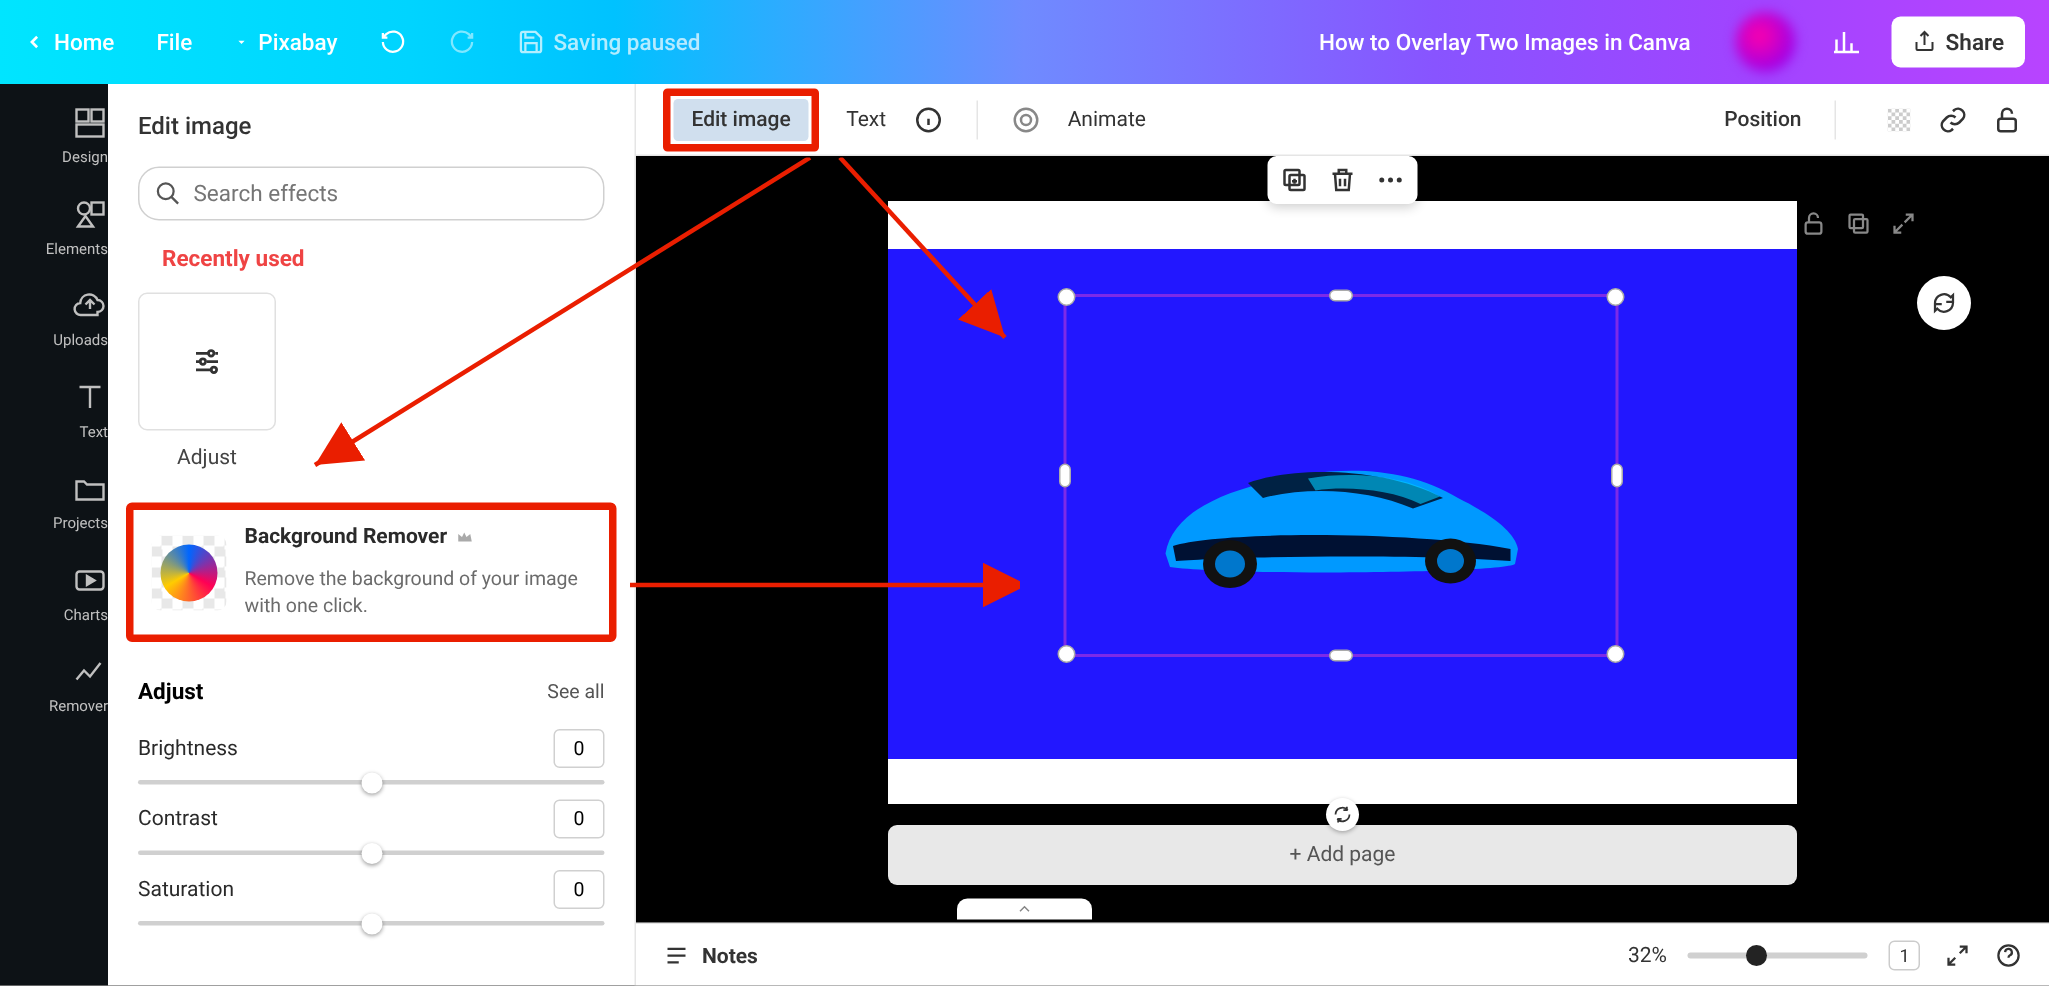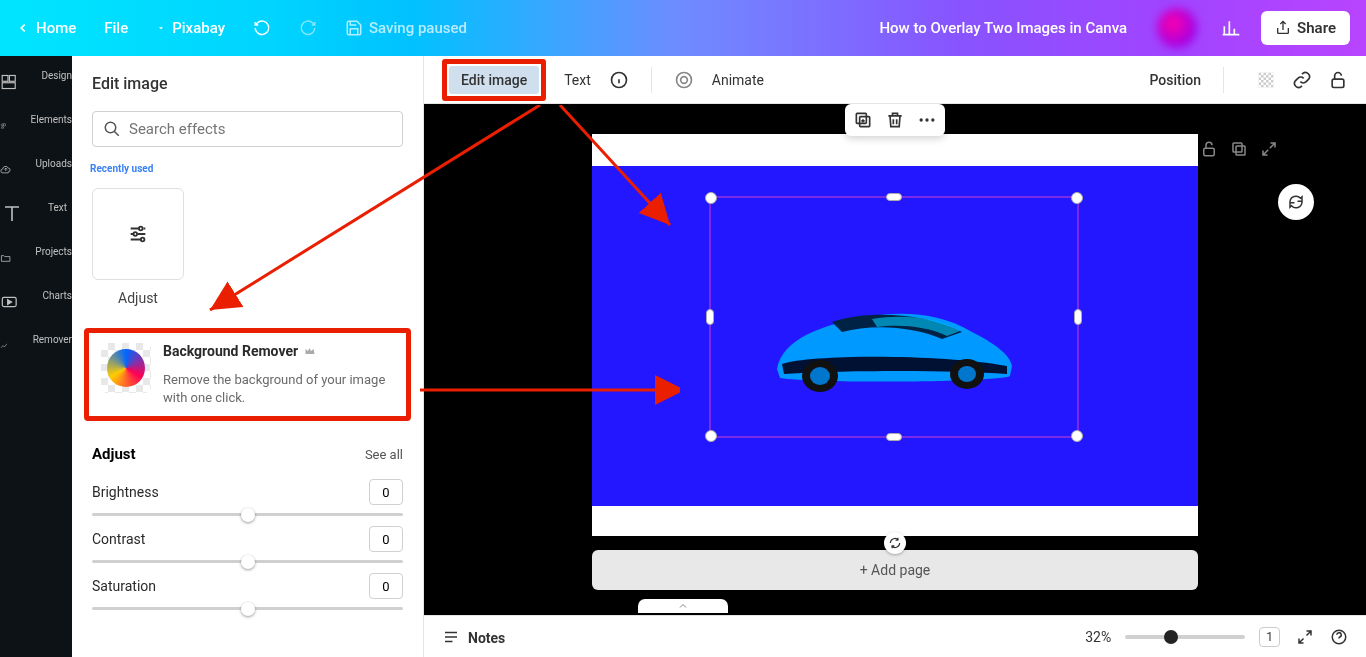--- a/index.html
+++ b/index.html
@@ -8,31 +8,31 @@
 .topbar .nav-left{display:flex;align-items:center;gap:28px}
 .topbar .nav-item{display:flex;align-items:center;gap:6px;cursor:pointer;font-weight:500}
 .topbar .spacer{flex:1}
 .topbar .title{font-weight:500}
 .topbar .top-icons{display:flex;align-items:center;gap:20px;margin-left:30px}
 .share-btn{background:#fff;border-radius:6px;padding:8px 14px;color:#333;font-weight:600;display:flex;align-items:center;gap:6px;cursor:pointer}
 .blob{width:40px;height:40px;border-radius:50%;background:radial-gradient(circle at 40% 40%,#ff00aa,#7700ff);filter:blur(4px);margin-right:4px}
 .chart-icon{width:20px;height:20px}
 .main{display:flex;height:calc(100% - 56px)}
 .rail{width:72px;background:#0d1216;display:flex;flex-direction:column;align-items:center;padding-top:14px;color:#c0c0c0;font-size:10px}
-.rail-item{display:flex;flex-direction:row;align-items:flex-start;gap:24px;margin-bottom:20px;cursor:pointer;width:100%}
+.rail-item{display:flex;flex-direction:column;align-items:flex-end;gap:6px;margin-bottom:20px;cursor:pointer;width:100%}
 .rail-item svg{width:24px;height:24px}
 .rail-pixabay{background:#02be6e;width:40px;height:40px;border-radius:6px;display:flex;align-items:center;justify-content:center;margin:0 auto 4px}
 .panel{width:352px;background:#fff;border-right:1px solid #e5e5e5;display:flex;flex-direction:column;overflow:hidden}
 .panel-header{padding:18px 20px 10px;font-weight:500;font-size:16px;color:#333}
-.search-box{margin:8px 20px 16px;border:1px solid #d0d0d0;border-radius:4px;display:flex;align-items:center;padding:8px 10px;gap:8px}
+.search-box{margin:8px 20px 16px;border:1px solid #d0d0d0;border-radius:14px;display:flex;align-items:center;padding:8px 10px;gap:8px}
 .search-box input{border:none;outline:none;flex:1;font-size:15px;color:#333}
-.section-title{padding:0 18px;font-weight:700;font-size:10px;color:#3b82f6}
+.section-title{padding:0 36px;font-weight:700;font-size:15px;color:#ef4444}
 .adjust-card{margin:14px 20px 6px;width:92px;height:92px;border:1px solid #e0e0e0;border-radius:6px;display:flex;align-items:center;justify-content:center}
 .adjust-label{padding:4px 20px 14px;font-size:14px;color:#444;width:92px;margin-left:20px;text-align:center}
-.bgremover-box{margin:8px 12px 20px;border:5px solid #ea1e00;border-radius:4px;padding:10px 12px;display:flex;gap:12px;align-items:flex-start;cursor:pointer}
+.bgremover-box{margin:8px 12px 20px;border:5px solid #ea1e00;border-radius:4px;padding:10px 12px;display:flex;gap:12px;align-items:center;cursor:pointer}
 .bg-thumb{width:50px;height:50px;border-radius:6px;background:conic-gradient(#e8e8e8 0 25%,#fff 0 50%,#e8e8e8 0 75%,#fff 0);background-size:14px 14px;position:relative;overflow:hidden}
 .bg-thumb::after{content:"";position:absolute;inset:6px;border-radius:50%;background:conic-gradient(from 120deg,#ff0055,#ffcc00,#0066ff,#ff0055)}
 .bgremover-box .txt{flex:1}
 .bgremover-box .t1{font-weight:700;font-size:14px;color:#2a2a2a;display:flex;align-items:center;gap:6px}
 .bgremover-box .t2{font-size:13px;color:#6b6b6b;line-height:1.35;margin-top:12px}
 .adjust-head{display:flex;justify-content:space-between;align-items:center;padding:4px 20px 10px}
 .adjust-head .h{font-weight:700;font-size:15px}
 .adjust-head .see{font-size:13px;color:#555}
 .slider-row{padding:6px 20px 4px}
 .slider-row .top{display:flex;justify-content:space-between;align-items:center;margin-bottom:8px}

